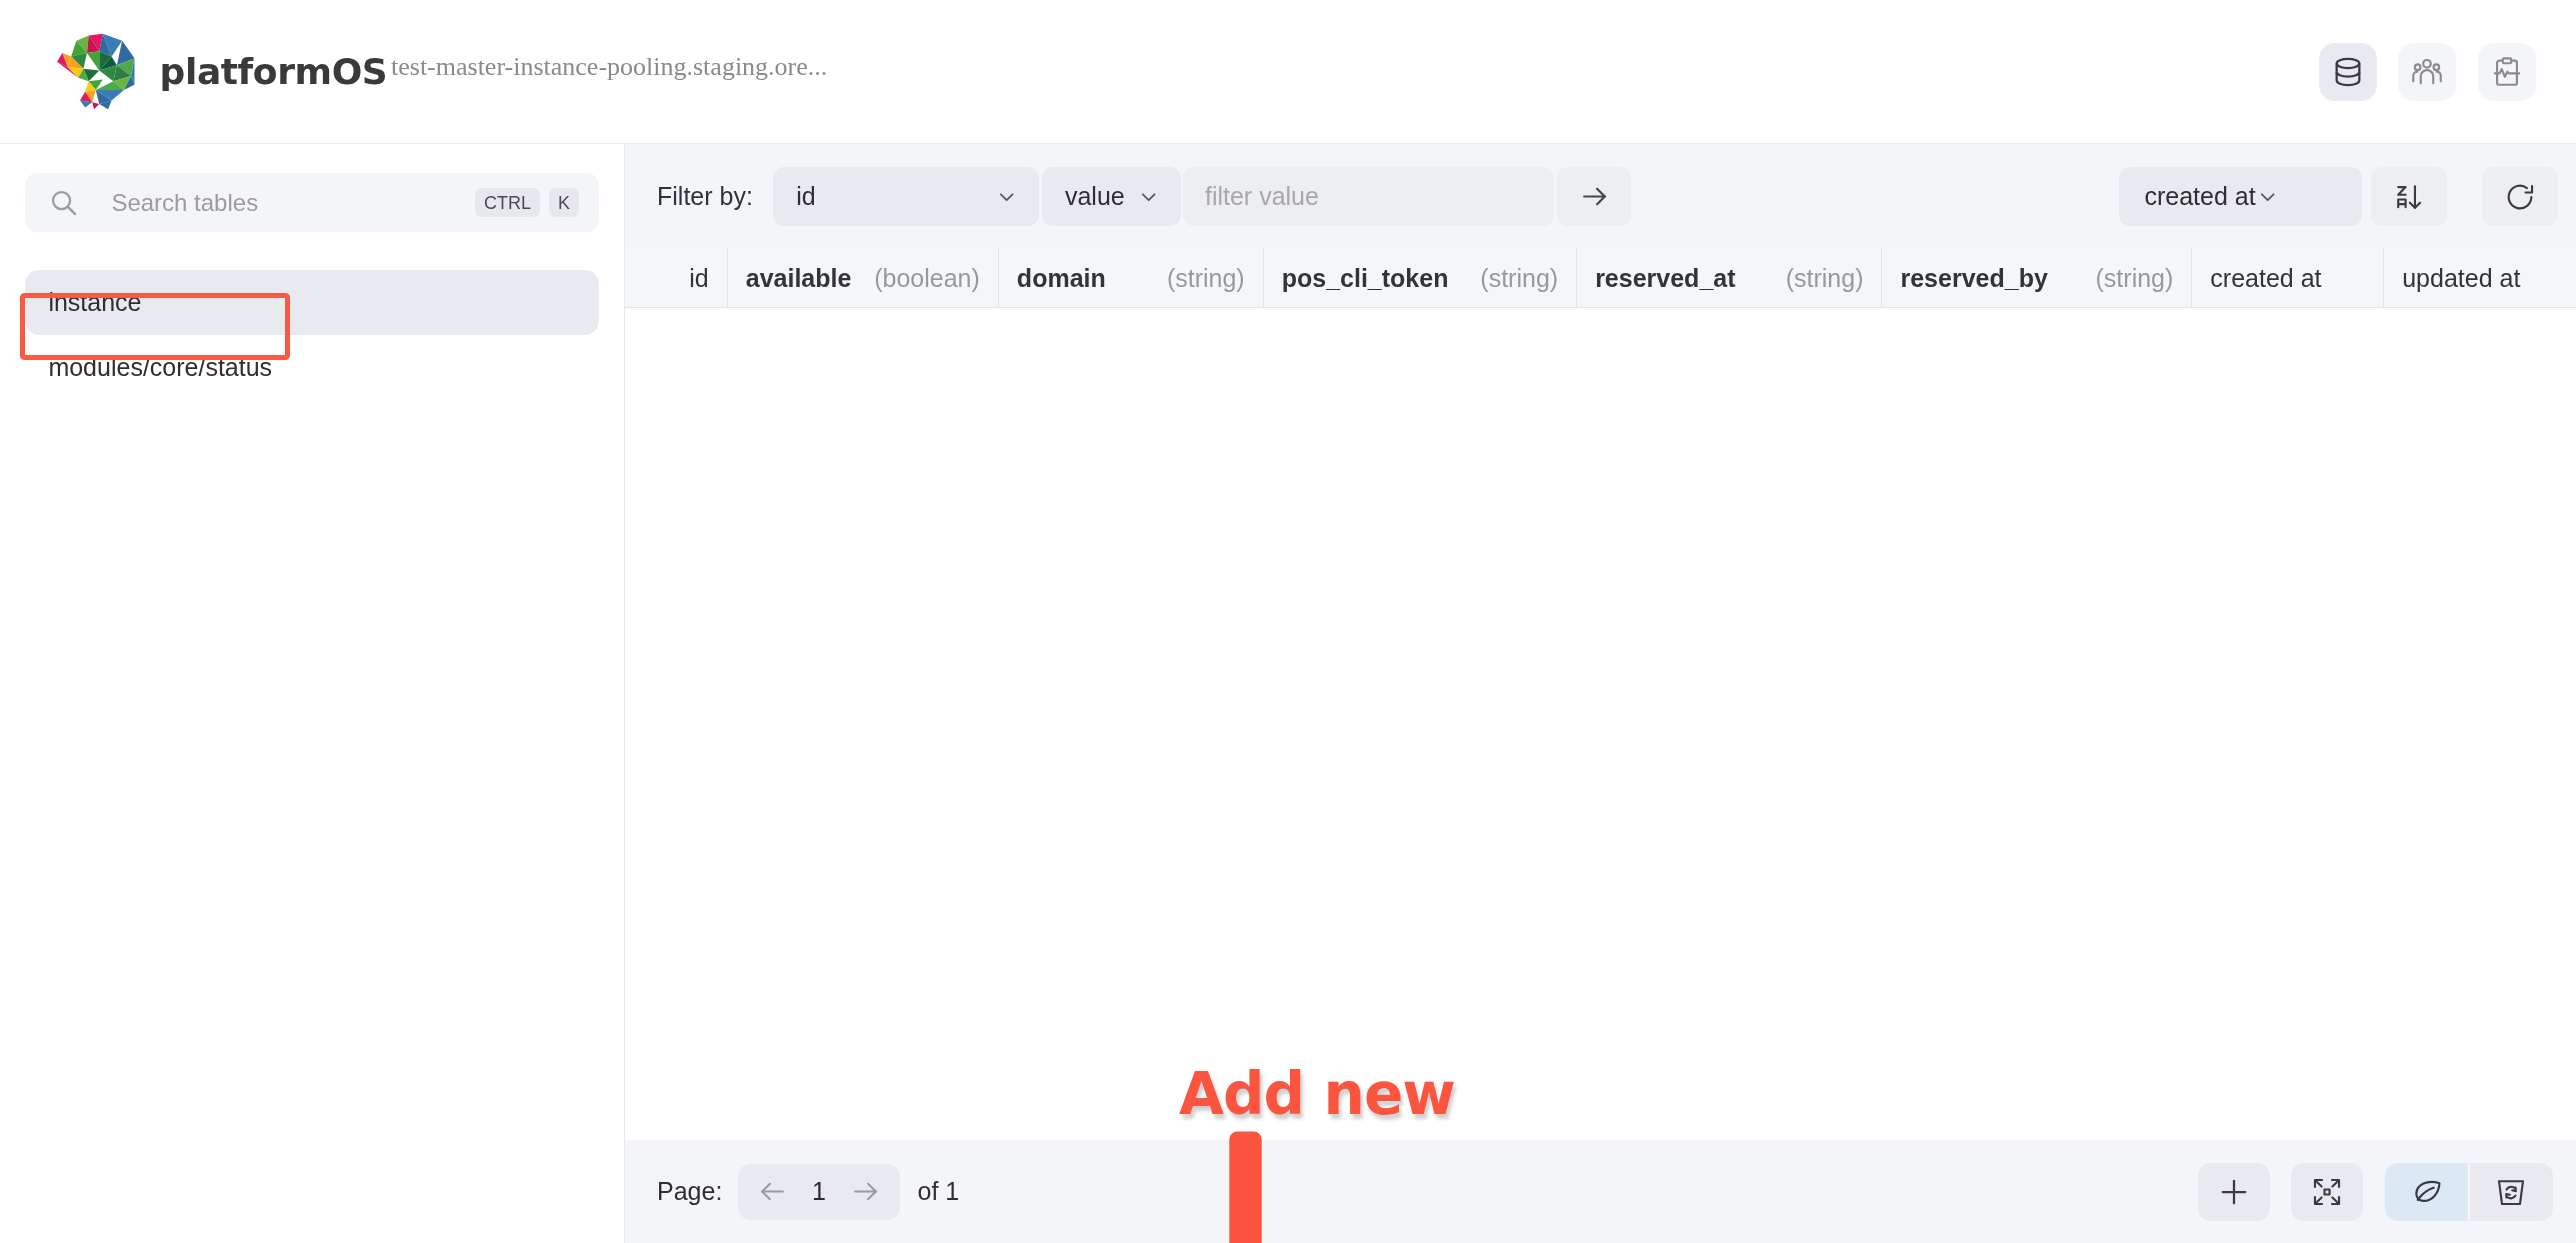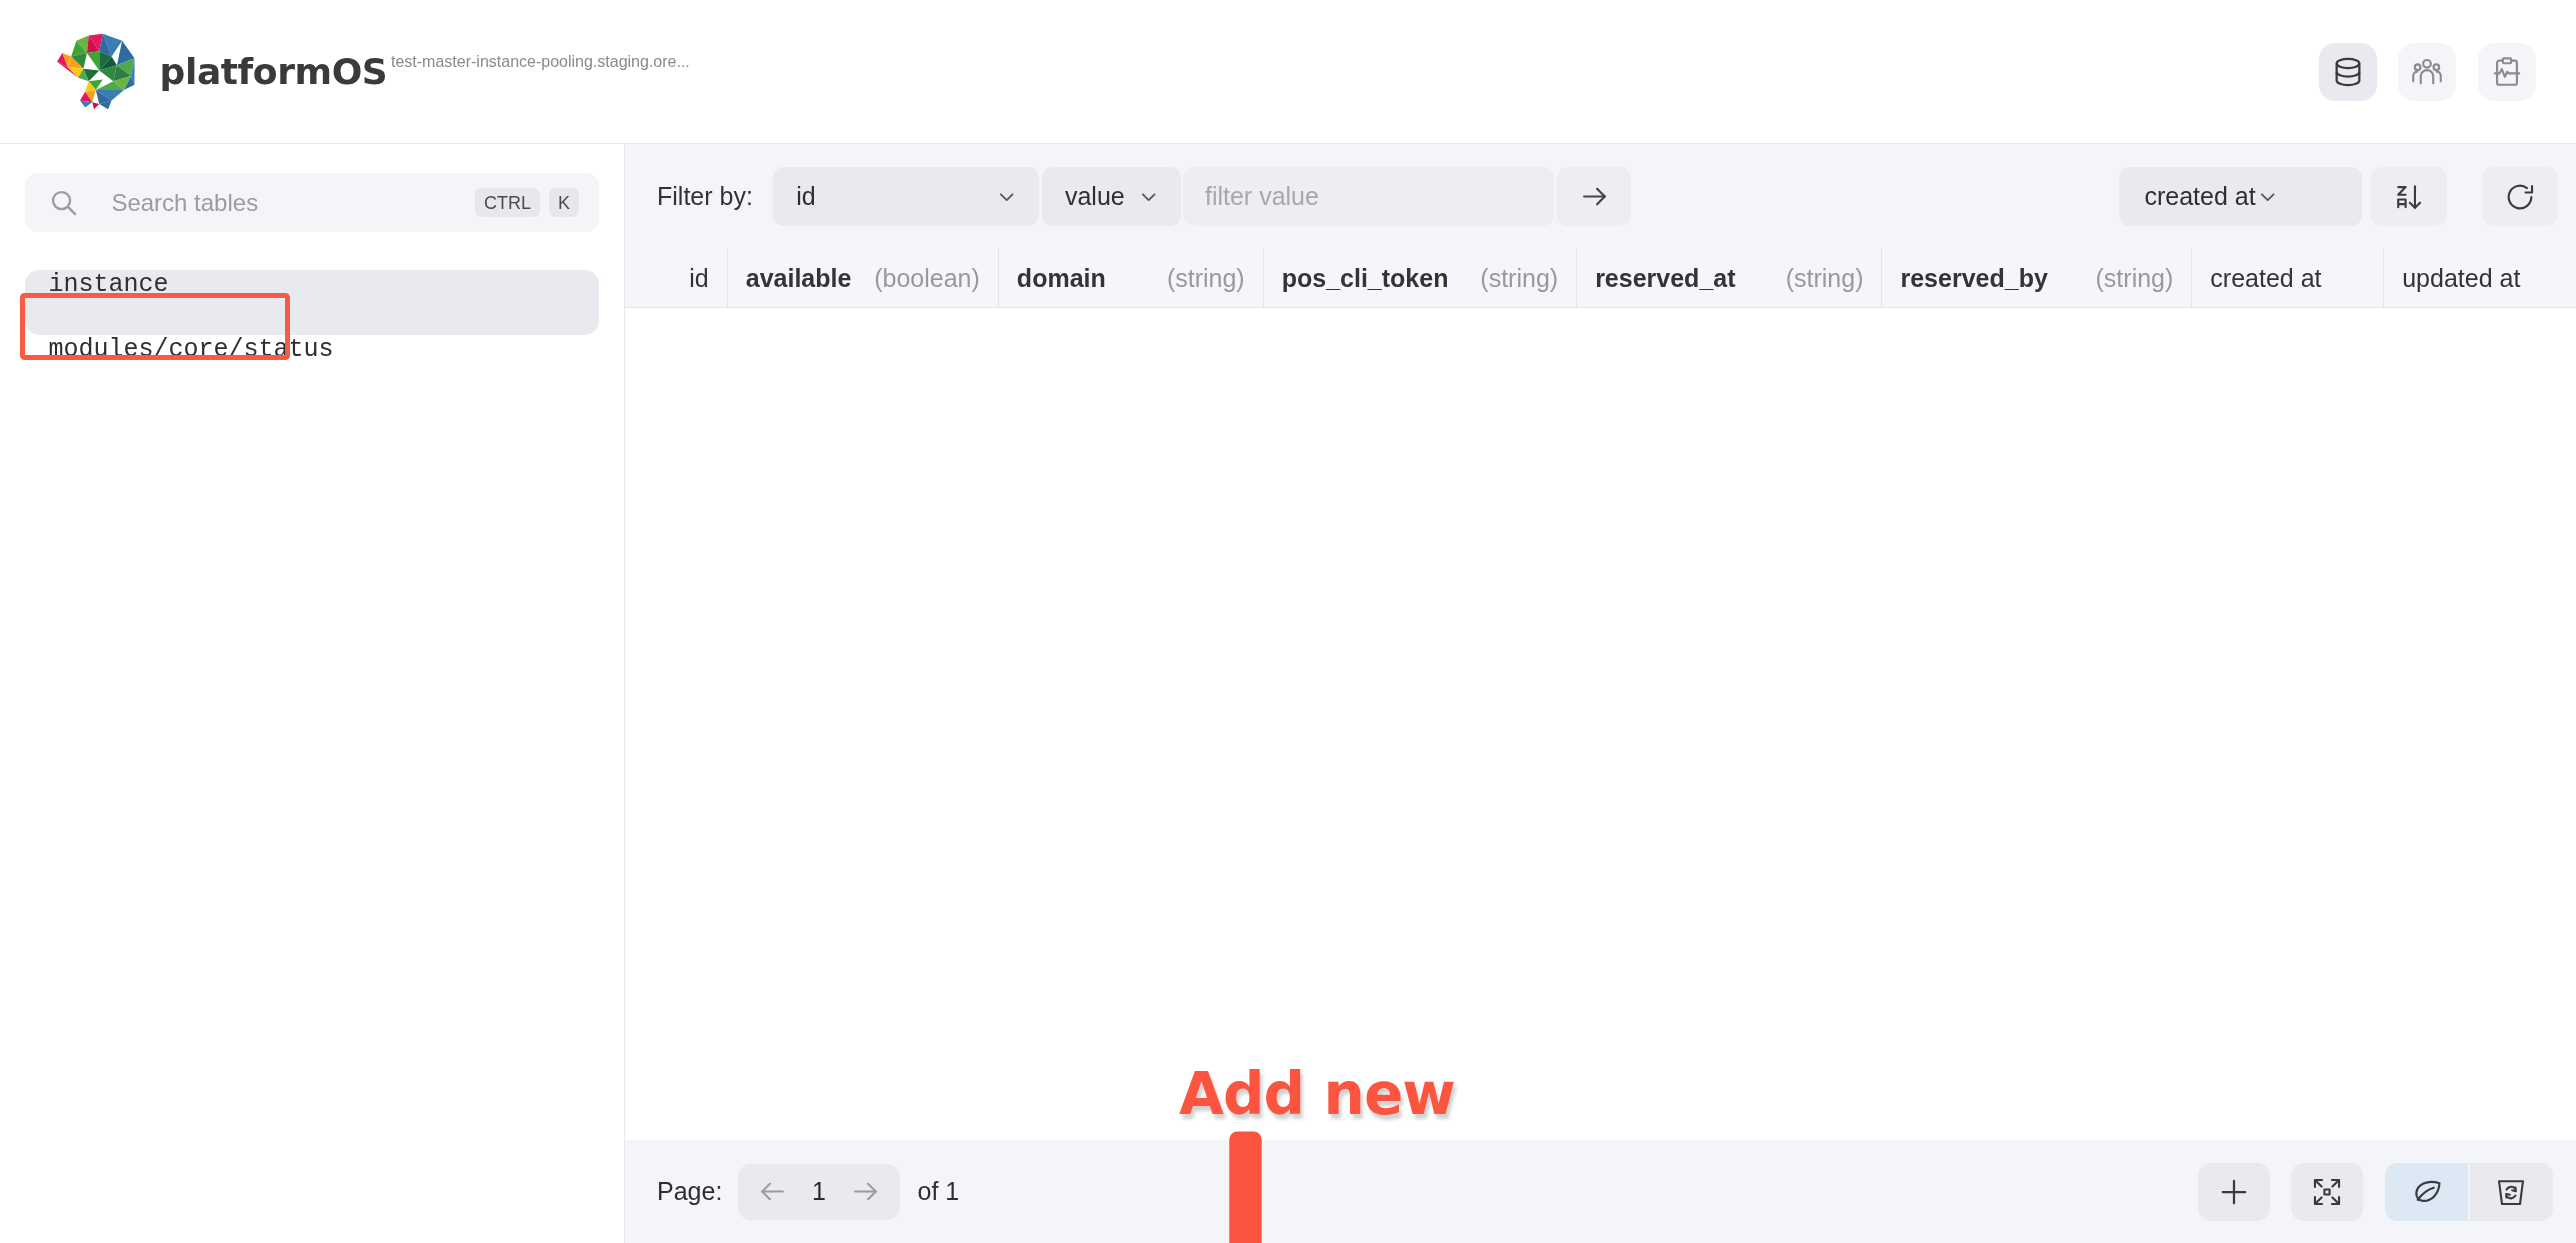--- a/index.html
+++ b/index.html
@@ -21,21 +21,21 @@
     position: relative;
   }
   .brand { display: flex; align-items: center; gap: 21.6px; }
   .logo { width: 88px; height: 83px; flex: none; display:block; }
   .brand-text { display: flex; flex-direction: row; justify-content: center; gap: 3.6px; }
   .brand-name {
     font-size: 36px; font-weight: bold; color: #3A3A3A;
     letter-spacing: -0.4px; line-height: 1.05;
     font-family: "DejaVu Sans", sans-serif;
   }
-  .brand-sub { font-size: 16px; color: #8A8A8E; line-height: 1.1; }
+  .brand-sub { font-size: 26px; color: #8A8A8E; line-height: 1.1; font-family: Liberation Serif, serif; }
 
   .top-actions { margin-left: auto; display: flex; align-items: center; gap: 21.6px; }
   .icon-btn-lg {
     width: 58px; height: 58px; border-radius: 16px;
     background: #F4F5F8; border: none;
     display: flex; align-items: center; justify-content: center;
     cursor: pointer;
   }
   .icon-btn-lg.active { background: #E9EAEF; }
   .icon-btn-lg svg { display: block; }
@@ -62,24 +62,23 @@
   .kbd {
     background: #E7E8ED; border-radius: 6.3px;
     font-size: 18px; color: #4A4A4F;
     padding: 5.4px 9px; line-height: 1;
     font-family: "Liberation Sans", sans-serif;
   }
 
   .table-list { margin-top: 38px; display: flex; flex-direction: column; }
   .table-item {
     height: 65px; border-radius: 14.4px;
-    display: flex; 
+    display: flex; align-items: center;
     padding: 0 23.4px; font-size: 25px; color: #2E2E33;
     cursor: pointer;
-    font-family: Liberation Mono, monospace;
   }
   .table-item.selected { background: #E9EAEF; }
 
   
   .annot-rect {
     position: absolute;
     border: 5.4px solid #FA5A43;
     border-radius: 4.5px;
     pointer-events: none;
   }

